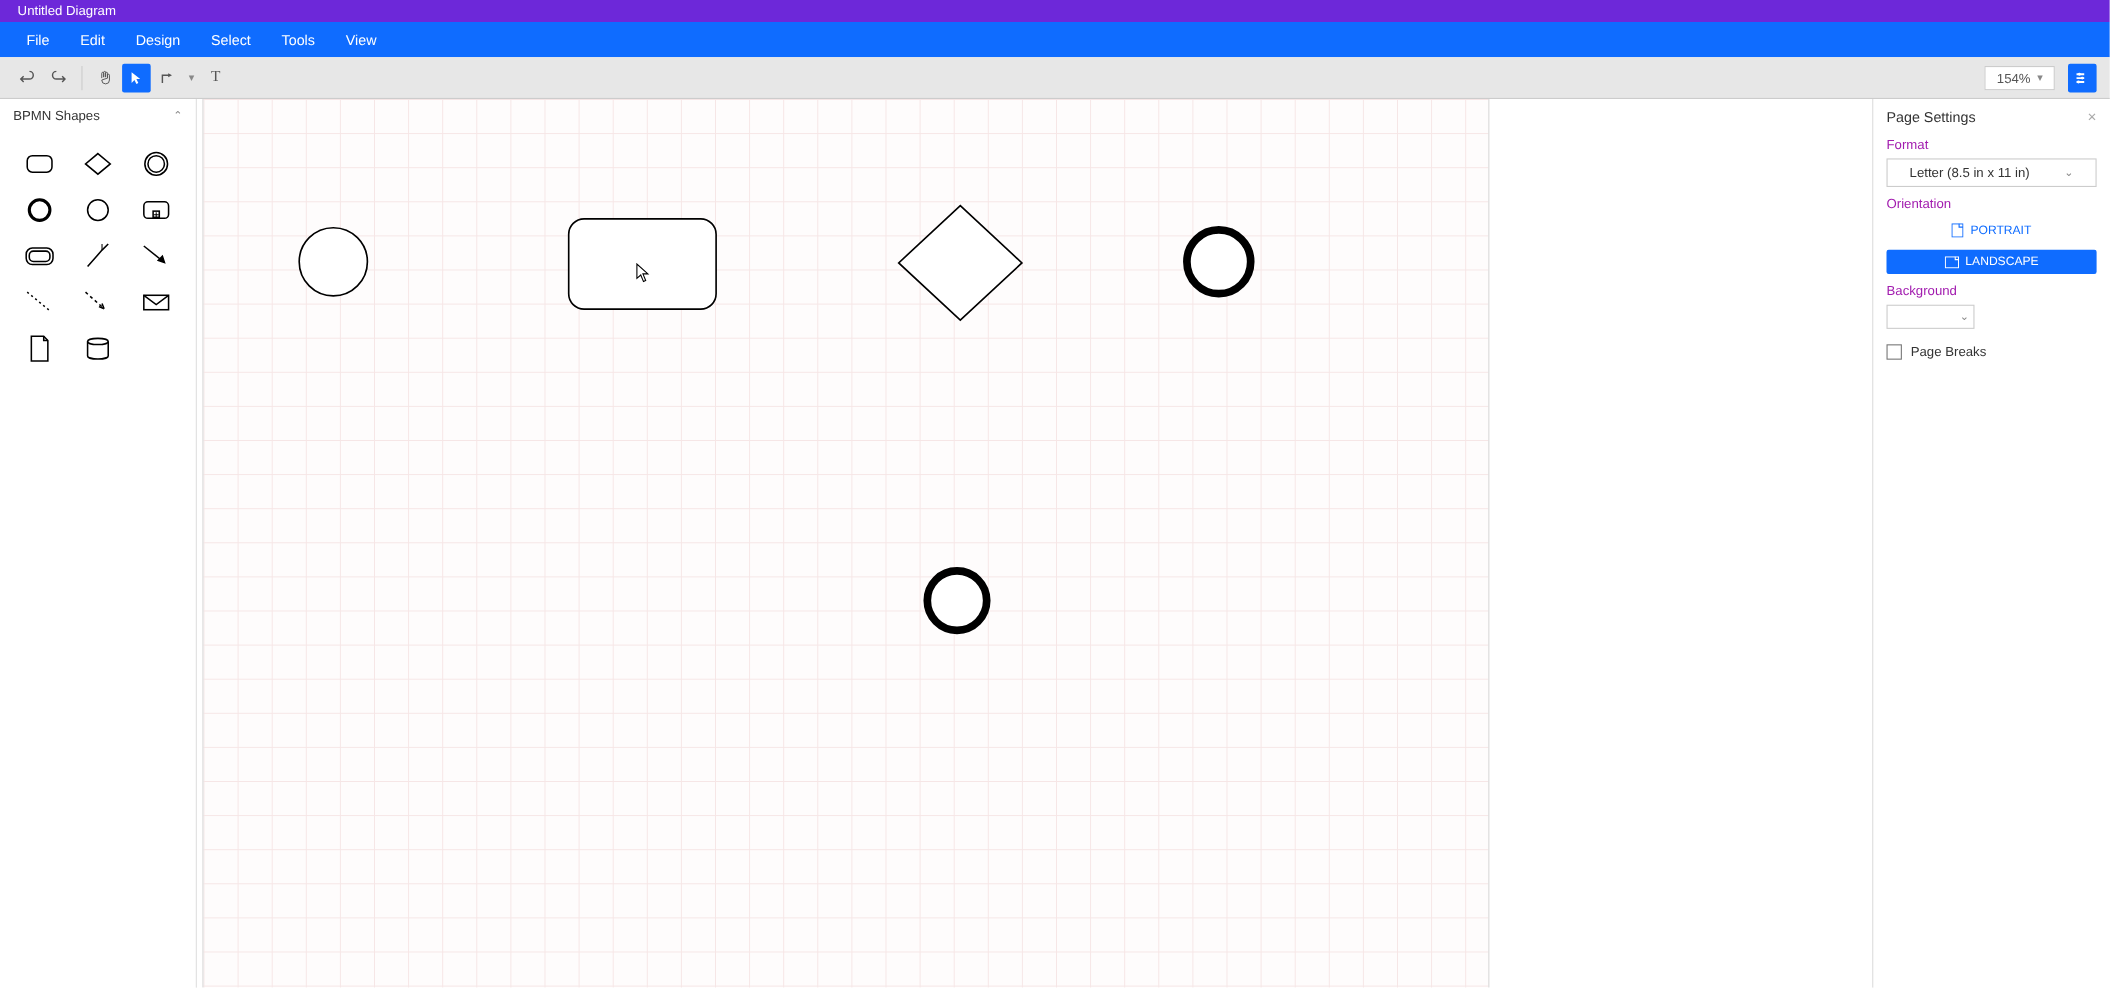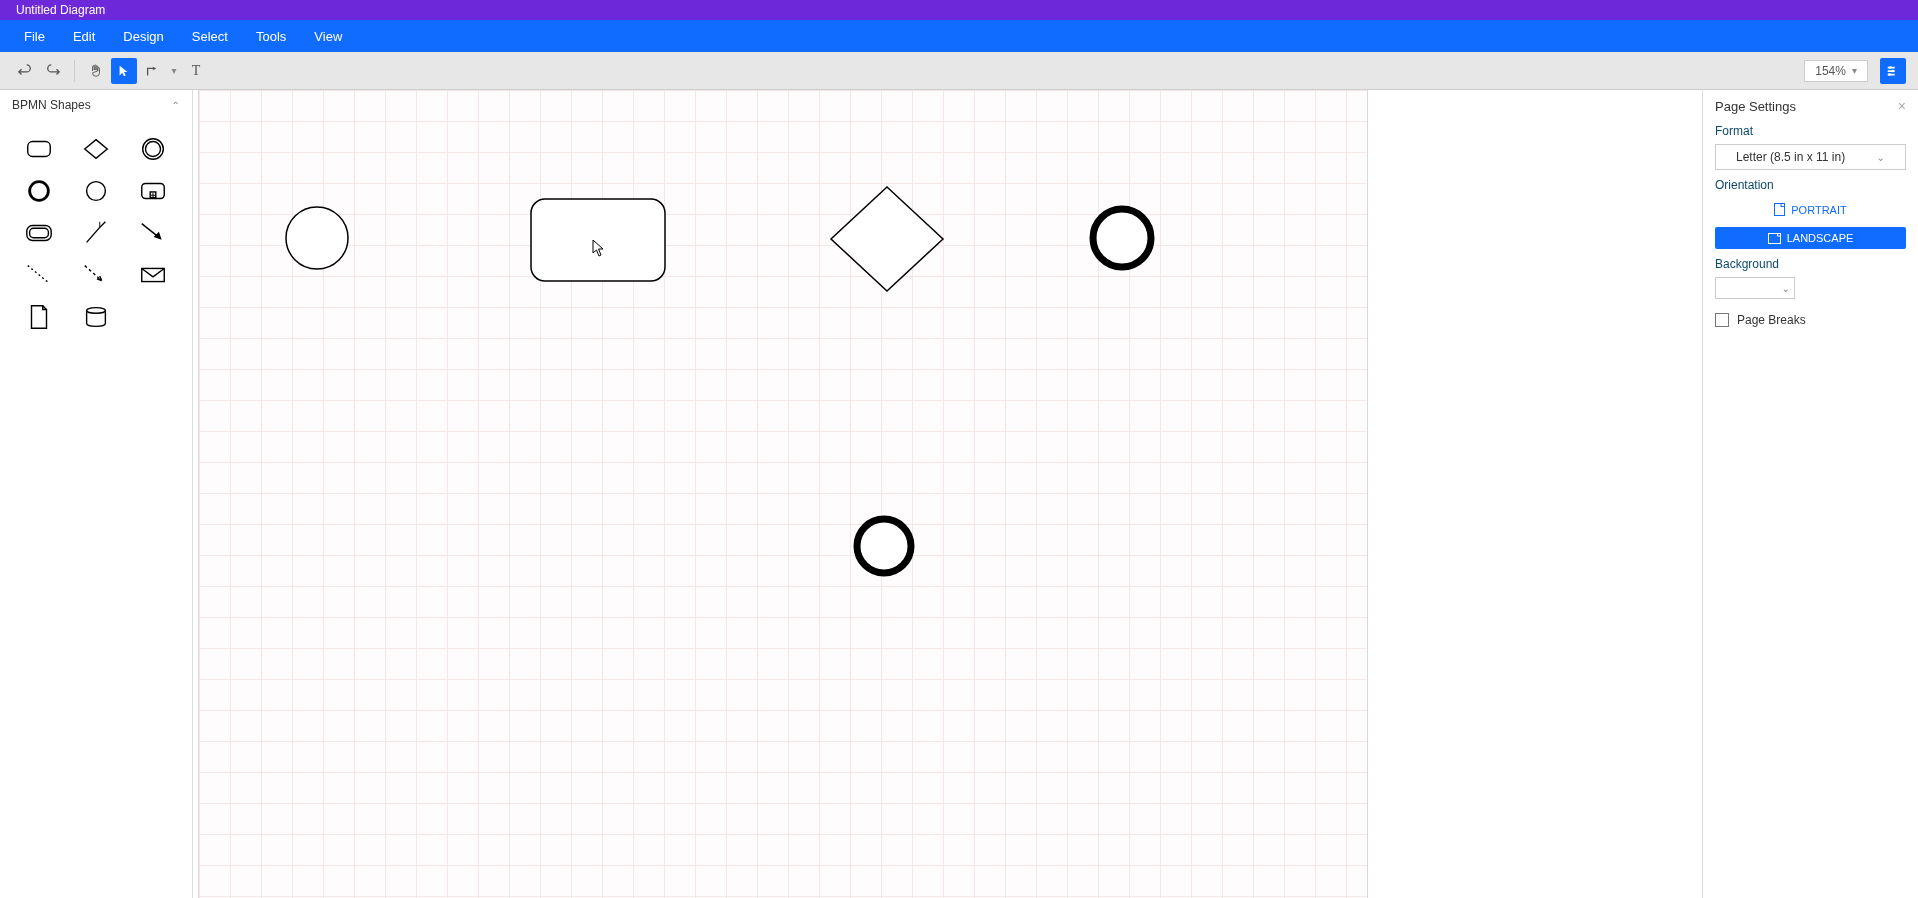--- a/index.html
+++ b/index.html
@@ -17,21 +17,21 @@
   .tb-btn.active { background: #0f6cff; color:#fff; }
   .tb-btn svg { width:14px; height:14px; }
   .tb-sep { width:1px; height:22px; background:#ccc; margin:0 6px; }
   .zoom-box { border:1px solid #ccc; background:#fff; padding:3px 10px; font-size:12px; color:#555; display:flex; align-items:center; gap:6px; }
   .panel-toggle { width:26px; height:26px; background:#0f6cff; color:#fff; display:flex; align-items:center; justify-content:center; border-radius:2px; cursor:pointer; }
 
   
   .main { display:flex; height: calc(898px - 20px - 32px - 38px); }
 
   
-  .sidebar { width:193px; background:#fff; border-right:1px solid #ddd; }
+  .sidebar { width:179px; background:#fff; border-right:1px solid #ddd; }
   .sidebar-header { display:flex; justify-content:space-between; align-items:center; padding:8px 12px; font-size:12px; color:#333; }
   .shape-grid { display:grid; grid-template-columns: repeat(3, 1fr); gap:4px; padding:10px 12px; }
   .shape-cell { height:38px; display:flex; align-items:center; justify-content:center; cursor:grab; }
   .shape-cell svg { width:30px; height:30px; stroke:#000; fill:none; stroke-width:1.5; }
 
   
   .canvas-wrap { flex:1; background:#fff; position:relative; overflow:hidden; border-right:1px solid #ddd; }
   .canvas-page {
     position:absolute; left:5px; top:0; width:1170px; height:100%;
     background-color:#fefcfc;
@@ -40,21 +40,21 @@
       linear-gradient(90deg, #f6e6e6 1px, transparent 1px);
     background-size:31px 31px;
     border-left:1px solid #d9d9d9; border-right:1px solid #d9d9d9;
   }
   .canvas-shape { position:absolute; }
   .canvas-shape svg { stroke:#000; fill:#fff; }
 
   
   .props { width:215px; background:#fff; padding:8px 12px; font-size:12px; color:#333; }
   .props-header { display:flex; justify-content:space-between; align-items:center; margin-bottom:10px; font-size:13px; }
-  .props-label { font-size:12px; color:#0c4a6e; margin-top:8px; margin-bottom:6px; }
+  .props-label { font-size:12px; color:#a21caf; margin-top:8px; margin-bottom:6px; }
   .props-select { width:100%; border:1px solid #ccc; padding:5px 20px; font-size:12px; background:#fff; display:flex; justify-content:space-between; align-items:center; }
   .orient-row { display:flex; gap:6px; margin-top:4px;flex-direction:column; }
   .orient-btn { flex:1; display:flex; align-items:center; justify-content:center; gap:6px; padding:5px 4px; font-size:11px; cursor:pointer; }
   .orient-btn.portrait { color:#0f6cff; }
   .orient-btn.landscape { background:#0f6cff; color:#fff; border-radius:2px; }
   .color-chip { width:80px; height:22px; border:1px solid #ccc; background:#fff; display:flex; align-items:center; justify-content:flex-end; padding-right:4px; }
   .checkbox-row { display:flex; align-items:center; gap:8px; margin-top:14px; }
   .checkbox-box { width:14px; height:14px; border:1px solid #777; }
 
   .chevron { font-size:10px; color:#888; }

